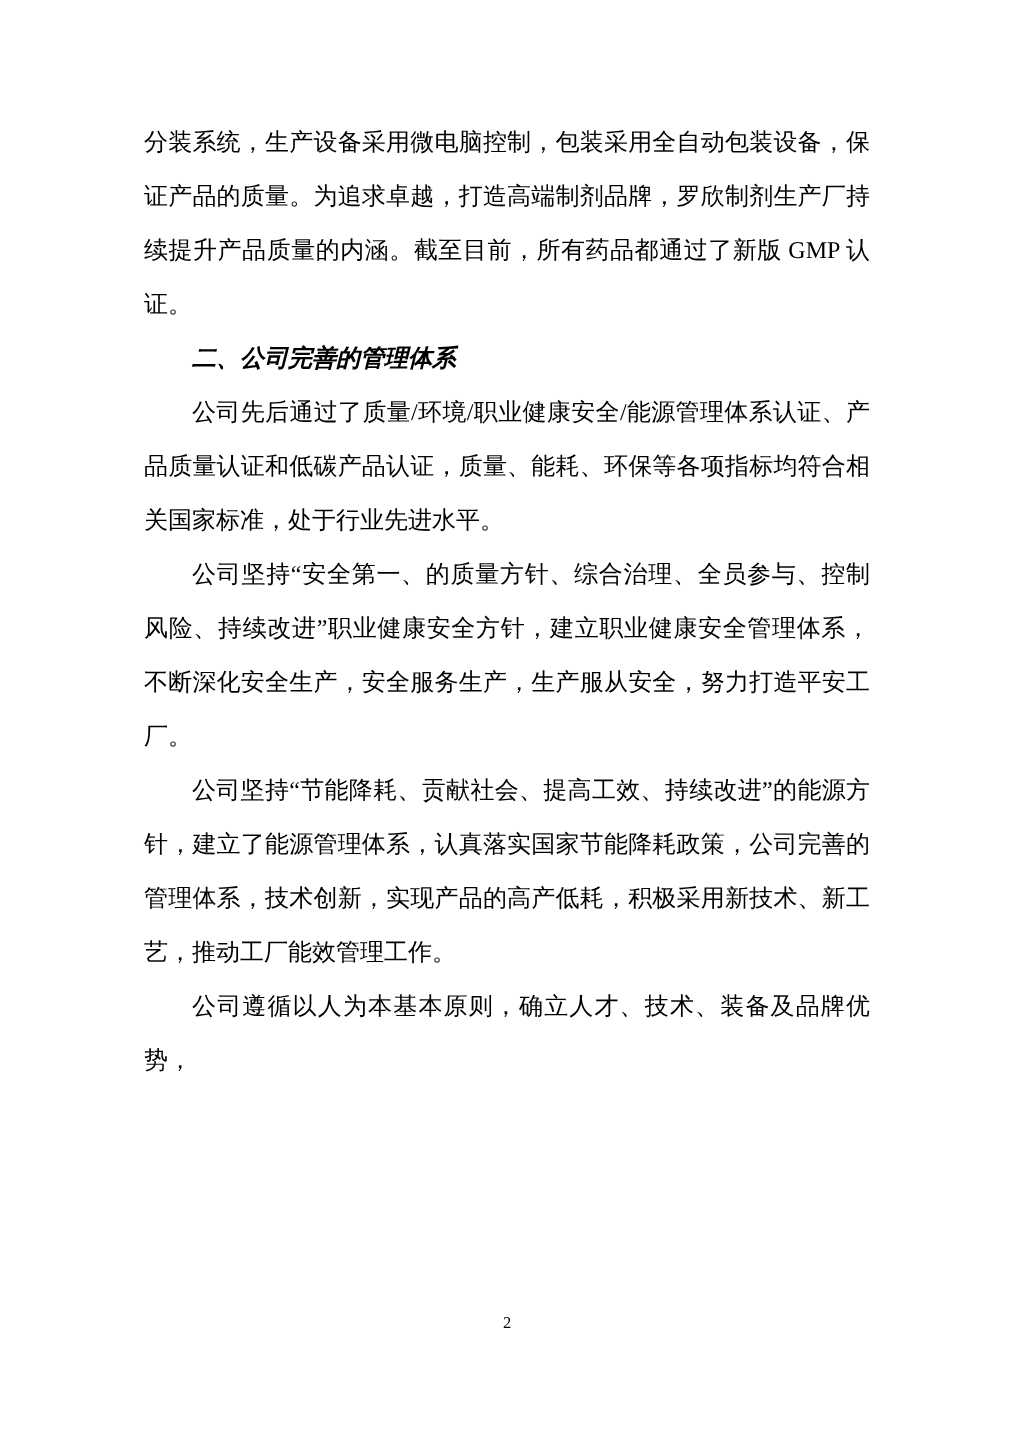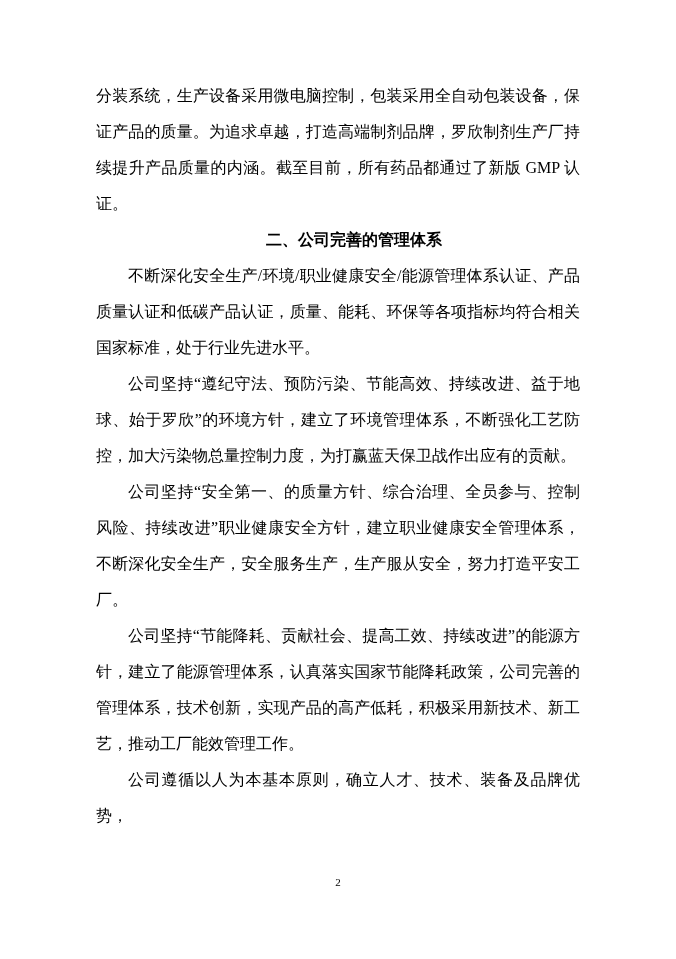--- a/index.html
+++ b/index.html
@@ -30,41 +30,41 @@
     text-align: justify;
     text-justify: inter-ideograph;
     letter-spacing: 0px;
     word-break: break-all;
   }
   .doc p.indent {
     text-indent: 2em;
   }
   .doc p.heading {
     font-weight: bold;
-    text-align: center;
+    text-align: left;
+    font-style: italic;
   }
   .page-footer {
     position: absolute;
     top: 874px;
     left: 0;
     width: 676px;
     text-align: center;
     font-size: 11px;
     line-height: 16px;
     color: #000000;
   }
 </style>
 </head>
 <body>
 
 <div class="page">
   <div class="doc">
     <p>分装系统，生产设备采用微电脑控制，包装采用全自动包装设备，保证产品的质量。为追求卓越，打造高端制剂品牌，罗欣制剂生产厂持续提升产品质量的内涵。截至目前，所有药品都通过了新版 GMP 认证。</p>
     <p class="indent heading">二、公司完善的管理体系</p>
-    <p class="indent">不断深化安全生产/环境/职业健康安全/能源管理体系认证、产品质量认证和低碳产品认证，质量、能耗、环保等各项指标均符合相关国家标准，处于行业先进水平。</p>
-    <p class="indent">公司坚持“遵纪守法、预防污染、节能高效、持续改进、益于地球、始于罗欣”的环境方针，建立了环境管理体系，不断强化工艺防控，加大污染物总量控制力度，为打赢蓝天保卫战作出应有的贡献。</p>
+    <p class="indent">公司先后通过了质量/环境/职业健康安全/能源管理体系认证、产品质量认证和低碳产品认证，质量、能耗、环保等各项指标均符合相关国家标准，处于行业先进水平。</p>
     <p class="indent">公司坚持“安全第一、的质量方针、综合治理、全员参与、控制风险、持续改进”职业健康安全方针，建立职业健康安全管理体系，不断深化安全生产，安全服务生产，生产服从安全，努力打造平安工厂。</p>
     <p class="indent">公司坚持“节能降耗、贡献社会、提高工效、持续改进”的能源方针，建立了能源管理体系，认真落实国家节能降耗政策，公司完善的管理体系，技术创新，实现产品的高产低耗，积极采用新技术、新工艺，推动工厂能效管理工作。</p>
     <p class="indent">公司遵循以人为本基本原则，确立人才、技术、装备及品牌优势，</p>
   </div>
 
   <div class="page-footer">2</div>
 </div>
 
 </body></html>

